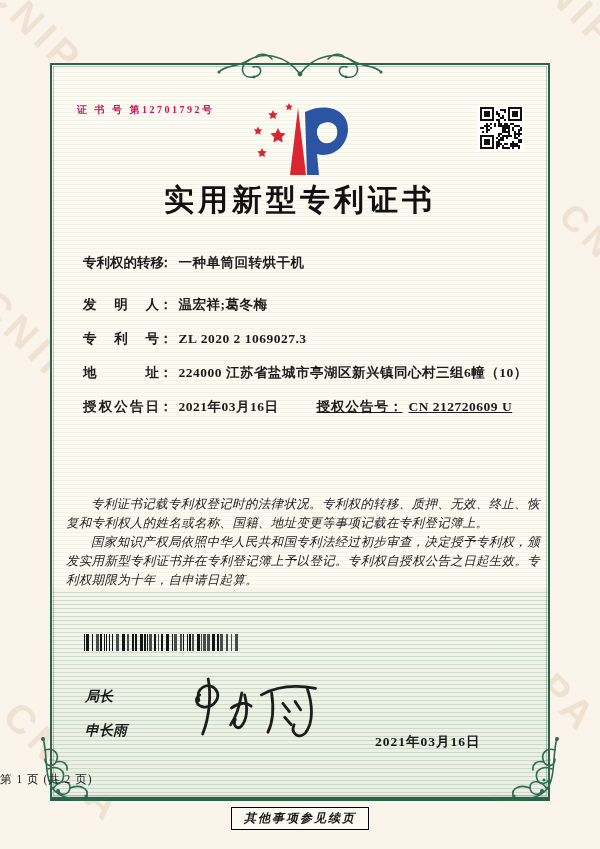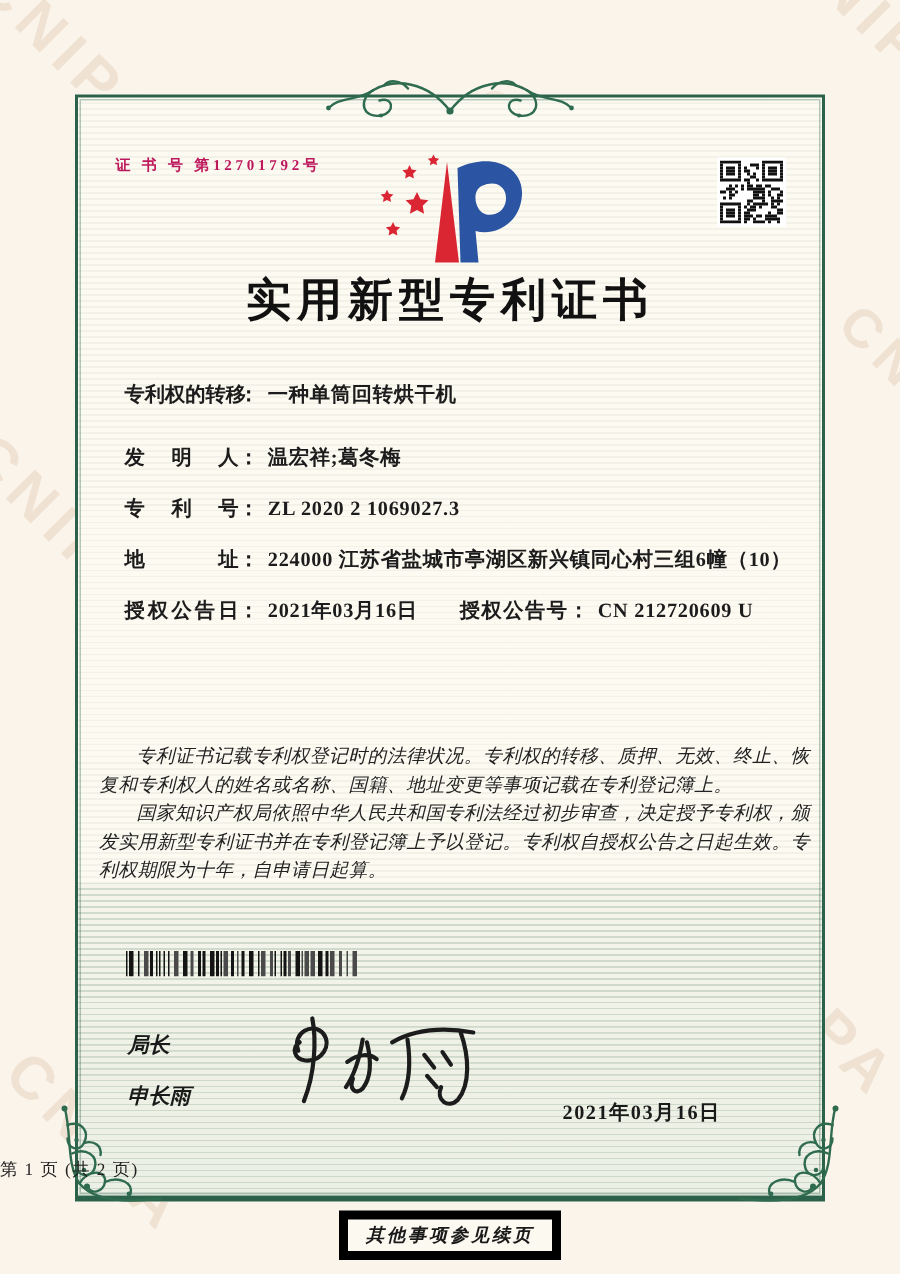--- a/index.html
+++ b/index.html
@@ -64,21 +64,21 @@
   .fields { position:absolute; left:83px; top:254px; width:444px;
             font-size:13.5px; color:#1c1c1c; }
   .frow { height:18px; margin-bottom:16px; white-space:nowrap; }
   .frow.gap-lg { margin-bottom:24px; }
   .flabel {
     display:inline-block; width:76px; font-weight:bold;
     text-align:justify; text-align-last:justify;
   }
   .fcolon { font-weight:bold; margin-right:6px; }
   .fval { font-weight:600; letter-spacing:0.5px; }
-  .pair2 { margin-left:28px; }
+  .pair2 { margin-left:38px;text-decoration:underline; }
   .flabel2 { font-weight:bold; letter-spacing:1px; }
   
   .paras {
     position:absolute; left:66px; top:495px; width:474px;
     font-size:12.5px; line-height:19px; text-align:justify;
     font-style:italic; color:#222; letter-spacing:0.3px;
   }
   .paras p { text-indent:2em; }
   
   .barcode { position:absolute; left:84px; top:634px; width:156px; height:17px; }
@@ -86,21 +86,21 @@
             font-weight:bold; font-style:italic; color:#1a1a1a; }
   .signer div { height:34px; }
   .signature { position:absolute; left:183px; top:676px; width:140px; height:62px; }
   .issue-date { position:absolute; left:375px; top:733px; font-size:13.5px;
                 font-weight:600; letter-spacing:1px; color:#1a1a1a; }
   
   .page-info { position:absolute; left:0; right:0; top:772px; 
                font-size:11.5px; color:#222; letter-spacing:1px; }
   .note-box {
     position:absolute; left:50%; top:807px; transform:translateX(-50%);
-    border:6px solid #000000; padding:2px 12px; background:rgba(253,250,242,0.8);
+    border:1px solid #000000; padding:2px 12px; background:rgba(253,250,242,0.8);
     font-size:12px; font-style:italic; font-weight:600; letter-spacing:2px;
     color:#1a1a1a; white-space:nowrap;
   }
 </style>
 </head>
 <body>
 
 <div class="page">
 
   <span class="wm wm1">CNIPA</span>

